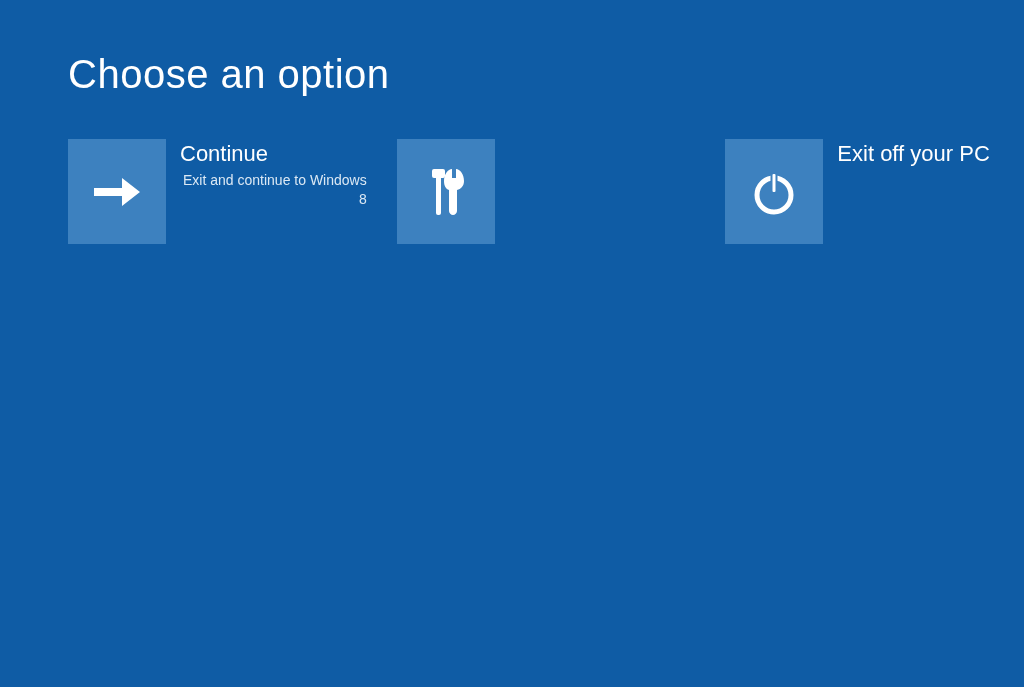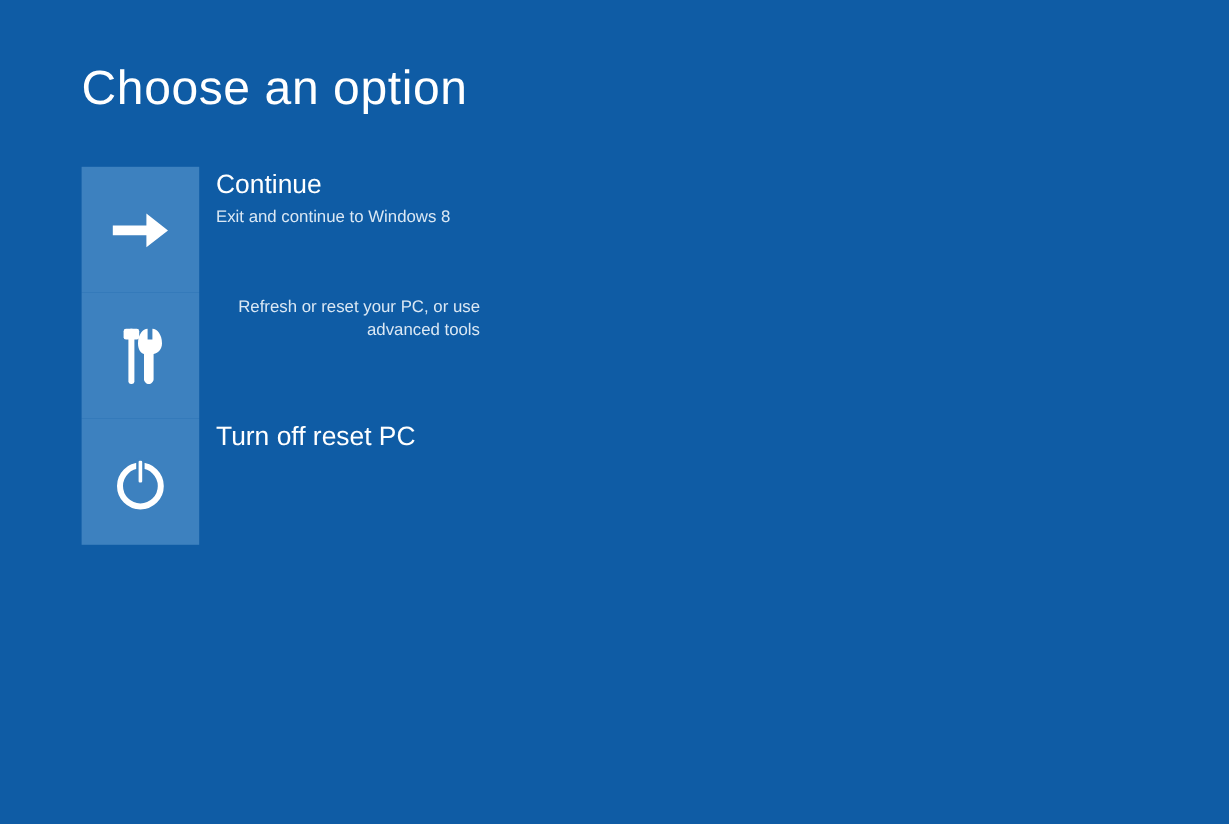--- a/index.html
+++ b/index.html
@@ -17,21 +17,22 @@
     }
     .page-title {
       font-size: 40px;
       font-weight: 300;
       padding: 52px 14px 0 68px;
       letter-spacing: 0.5px;
     }
     .options-container {
       padding: 42px 0 0 68px;
       display: flex;
-      flex-direction: column;
+      flex-direction: row;
+      gap: 30px;
     }
     .option-tile {
       display: flex;
       align-items: flex-start;
       width: 395px;
       cursor: pointer;
     }
     .icon-box {
       width: 98px;
       height: 105px;
@@ -84,30 +85,29 @@
 
   <div class="option-tile">
     <div class="icon-box">
       <svg width="44" height="54" viewBox="0 0 44 54">
         <rect x="12" y="4" width="5" height="46" rx="2"></rect>
         <rect x="8" y="4" width="13" height="9" rx="2"></rect>
         <path d="M24 16 C24 9 28 4 32 4 L32 13 L36 13 L36 4 C40 4 44 9 44 16 C44 21 41 24 37 25 L37 46 C37 48 35 50 33 50 C31 50 29 48 29 46 L29 25 C26 24 24 21 24 16 Z" transform="translate(-4,0)"></path>
       </svg>
     </div>
     <div class="text-container">
-      <div class="option-desc">Refresh or reset your PC, or use advanced tools</div>
     </div>
   </div>
 
   <div class="option-tile">
     <div class="icon-box">
       <svg width="46" height="46" viewBox="0 0 46 46">
         <circle cx="23" cy="26" r="17" stroke="#ffffff" stroke-width="5" fill="none"></circle>
         <rect x="20.5" y="4" width="5" height="20" rx="2" fill="#ffffff" stroke="#3d81bf" stroke-width="2"></rect>
       </svg>
     </div>
     <div class="text-container">
-      <div class="option-title">Turn off reset PC</div>
+      <div class="option-title">Exit off your PC</div>
       <div class="option-desc"></div>
     </div>
   </div>
 
 </div>
 
 </body></html>

